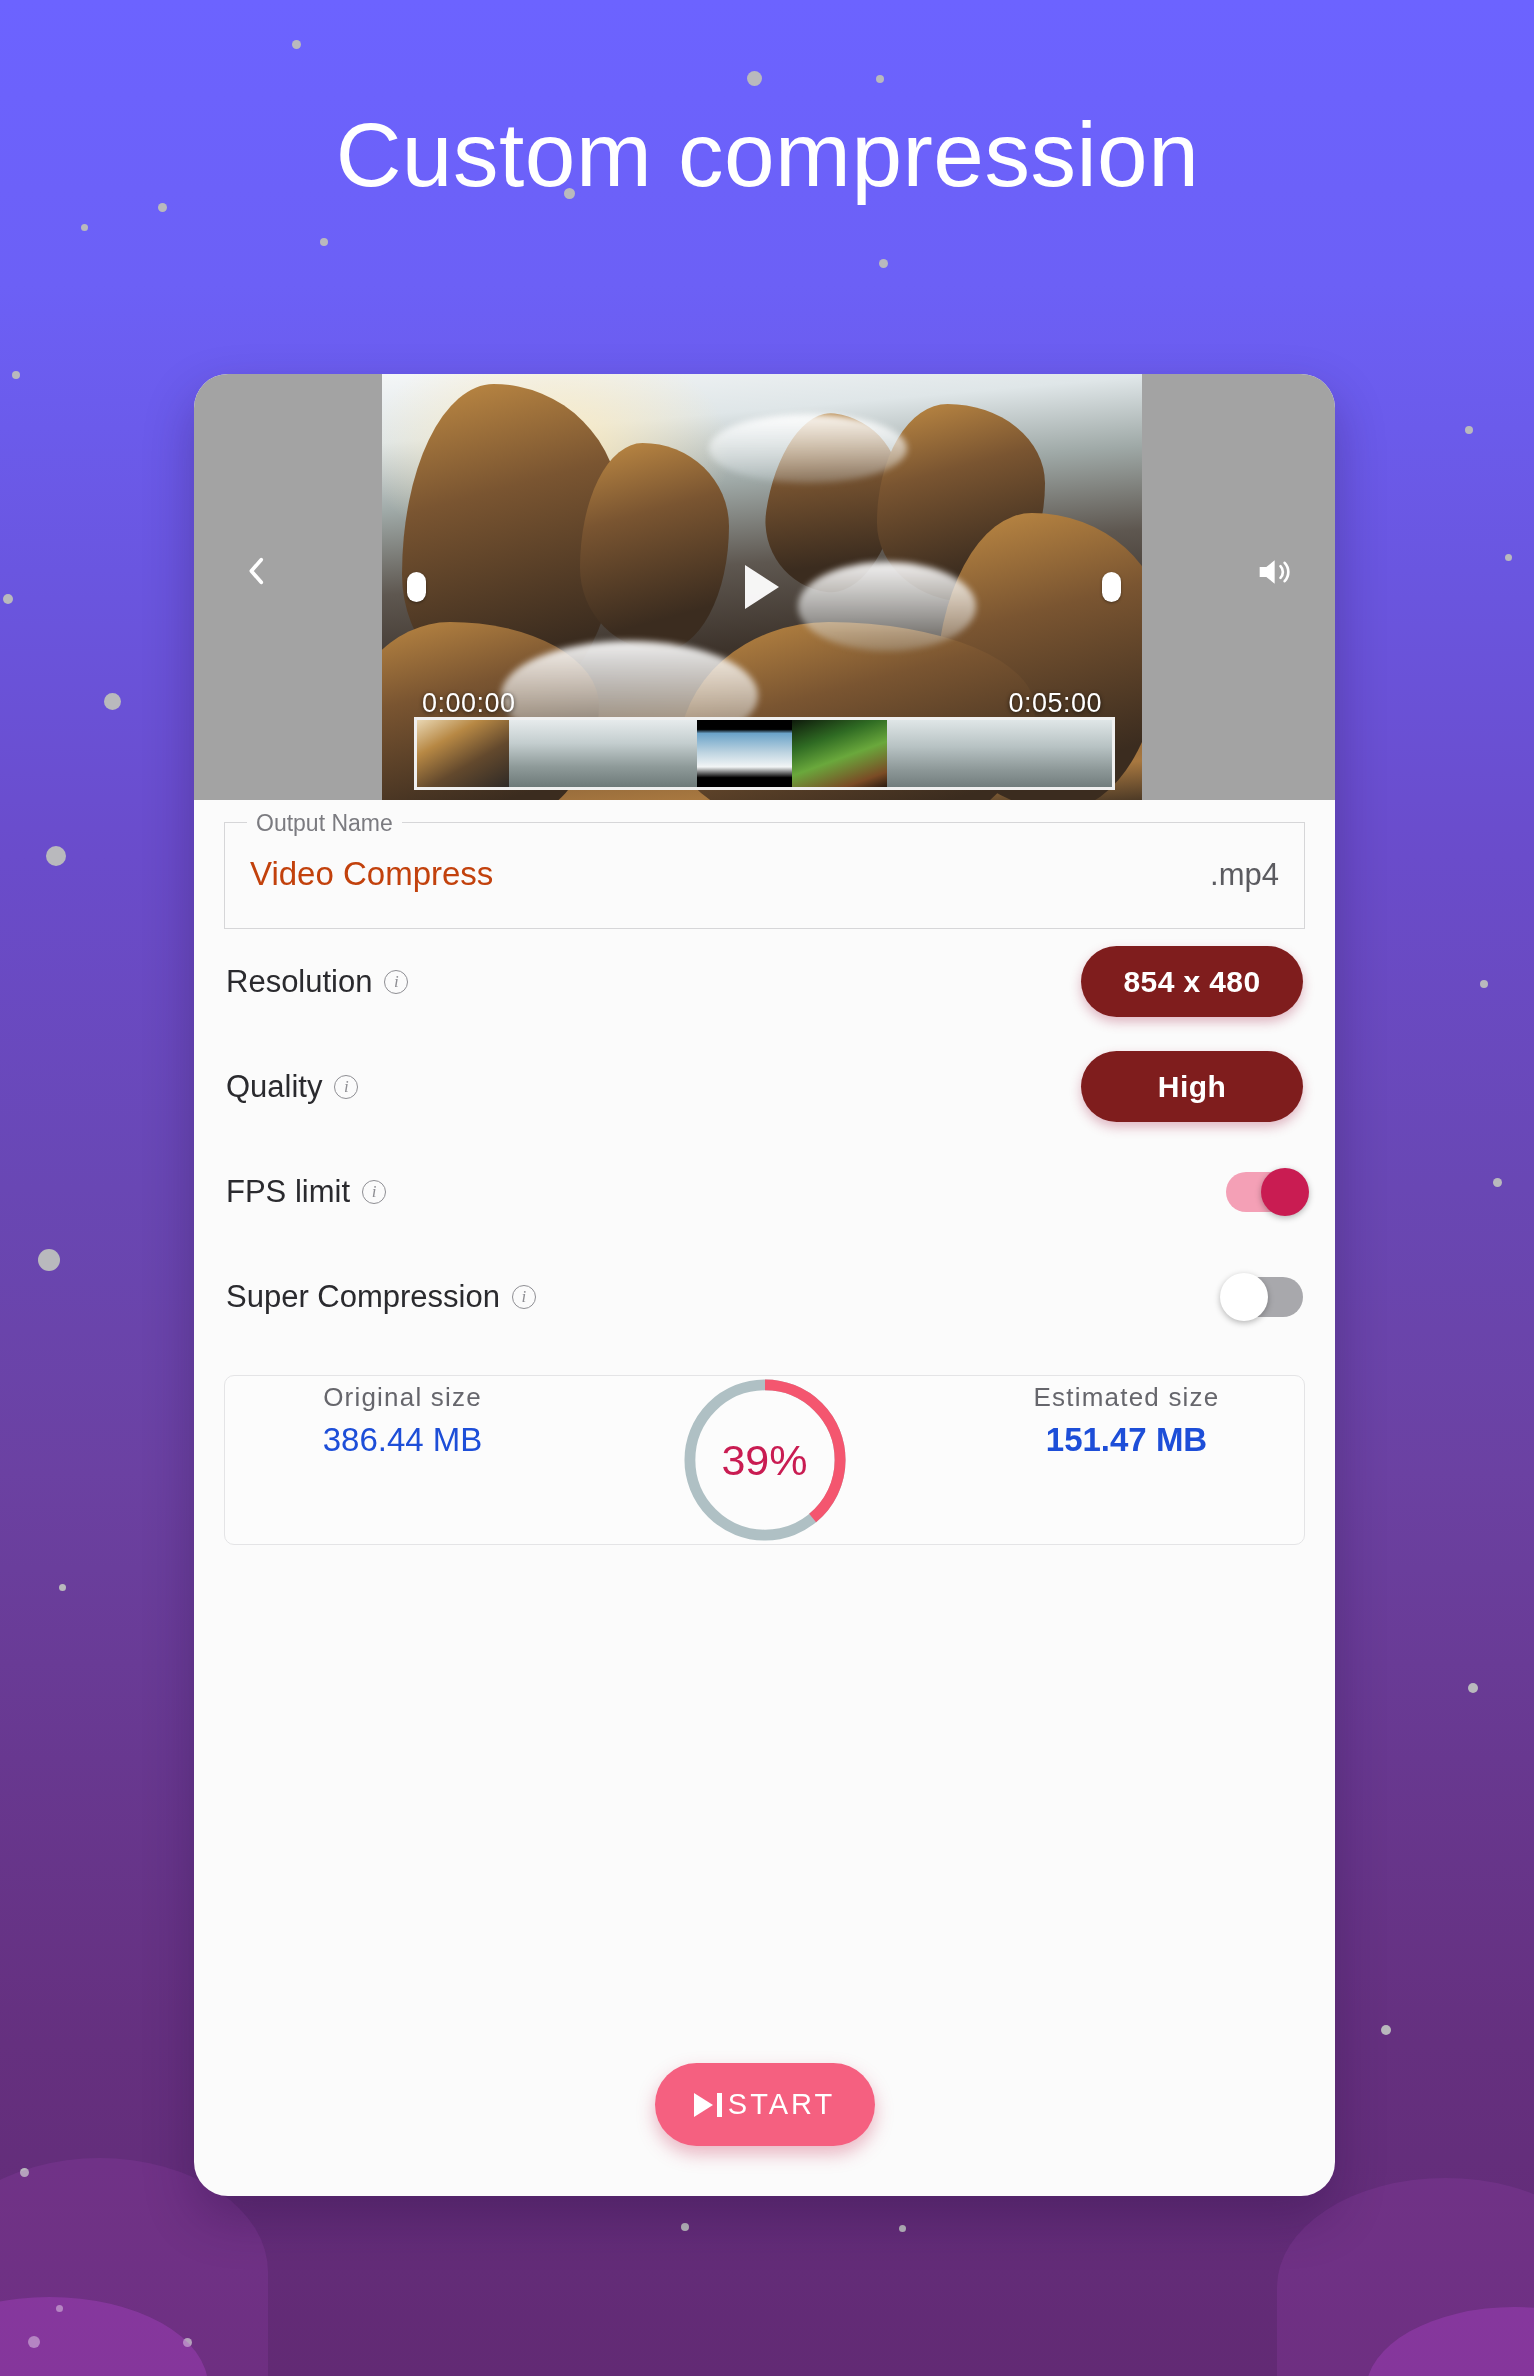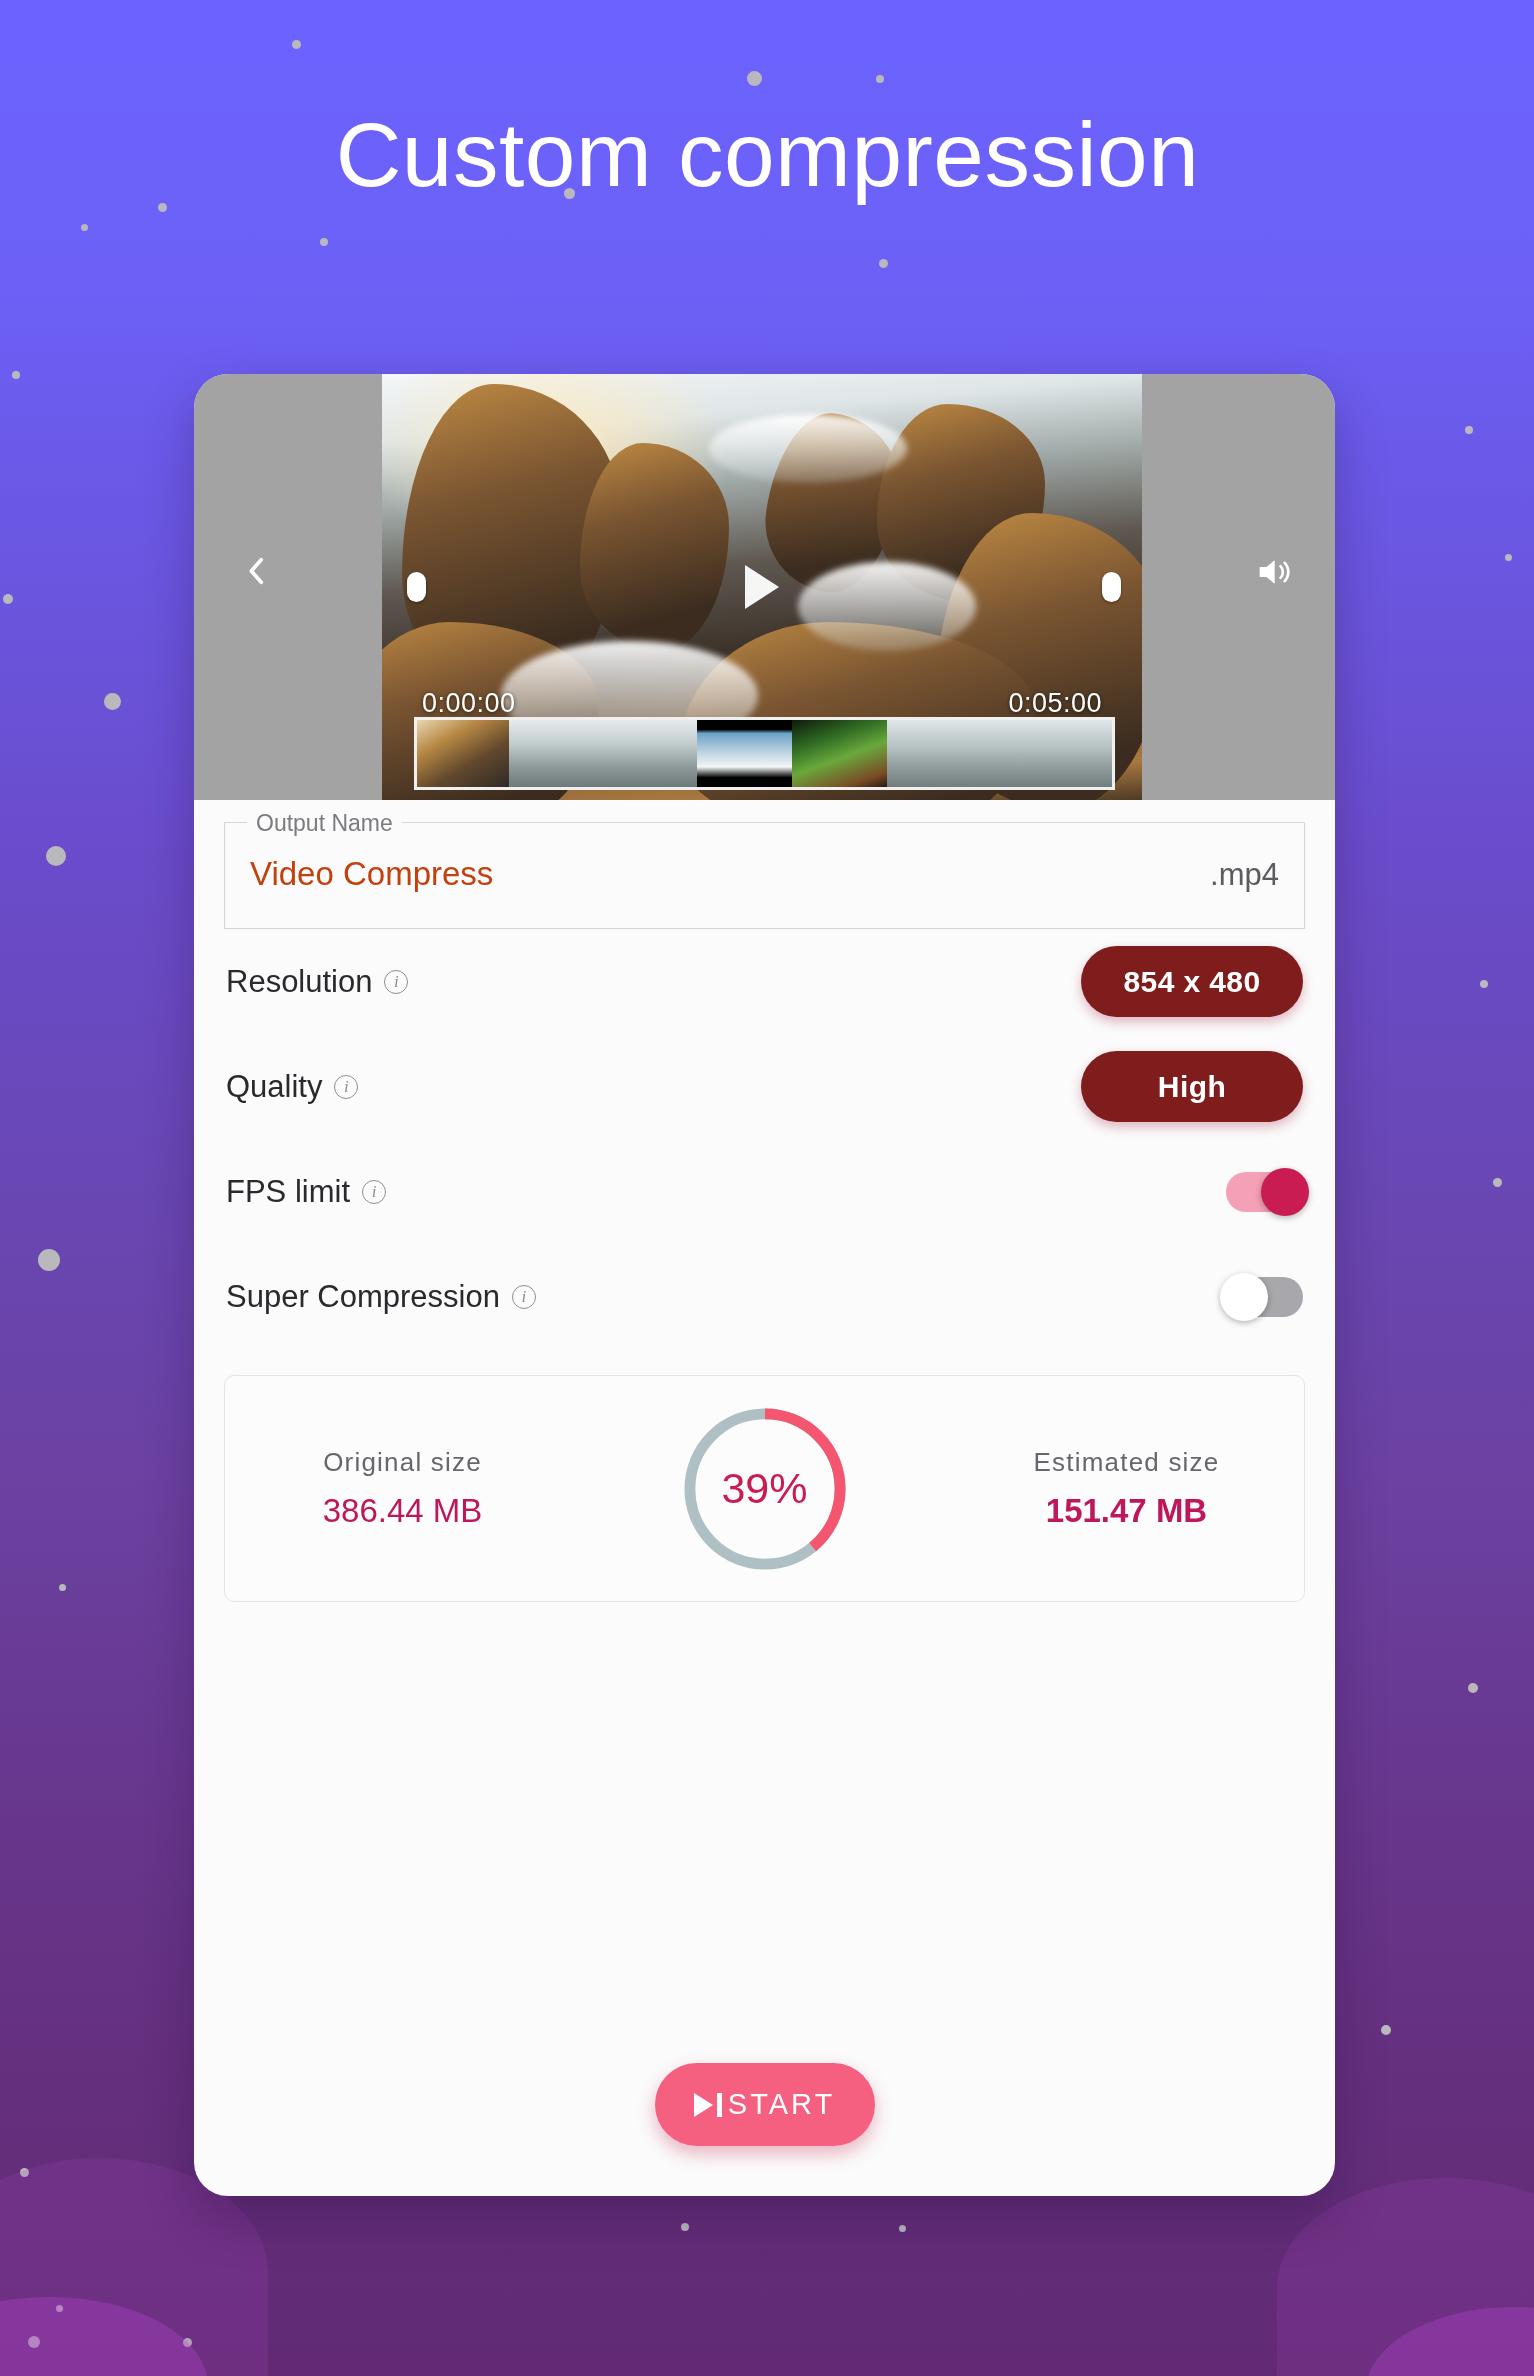--- a/index.html
+++ b/index.html
@@ -154,29 +154,29 @@
     position:absolute; top:-4px; width:48px; height:48px; border-radius:50%;
     box-shadow:0 2px 6px rgba(0,0,0,.28);
   }
   .switch.on .track { background:#f4a0b6; }
   .switch.on .knob { right:-6px; background:#C91C52; }
   .switch.off .track { background:#a8a8ac; }
   .switch.off .knob { left:-6px; background:#ffffff; }
 
   
   .size-card {
-    margin-top:26px; height:227px;
+    margin-top:26px; height:170px;
     border:1.6px solid #e4e4e6; border-radius:10px;
     background:#fcfcfc;
-    display:flex; align-items:center; justify-content:space-between;
+    display:flex; justify-content:space-between;
     padding:6px 34px; position:relative;
   }
   .size-block { text-align:center; width:287px; }
   .size-cap { font-size:26px; color:#66666c; letter-spacing:1.2px; }
-  .size-val { font-size:33px; color:#be185d; margin-top:14px; }
+  .size-val { font-size:33px; color:#1d4ed8; margin-top:8px; }
   .size-val.bold { font-weight:bold; }
 
   .ring-wrap {
     position:absolute; left:50%; top:50%; transform:translate(-50%,-50%);
     width:166px; height:166px;
   }
   .ring-wrap svg { display:block; }
   .ring-pct {
     position:absolute; left:0; top:0; width:166px; height:166px;
     display:flex; align-items:center; justify-content:center;

